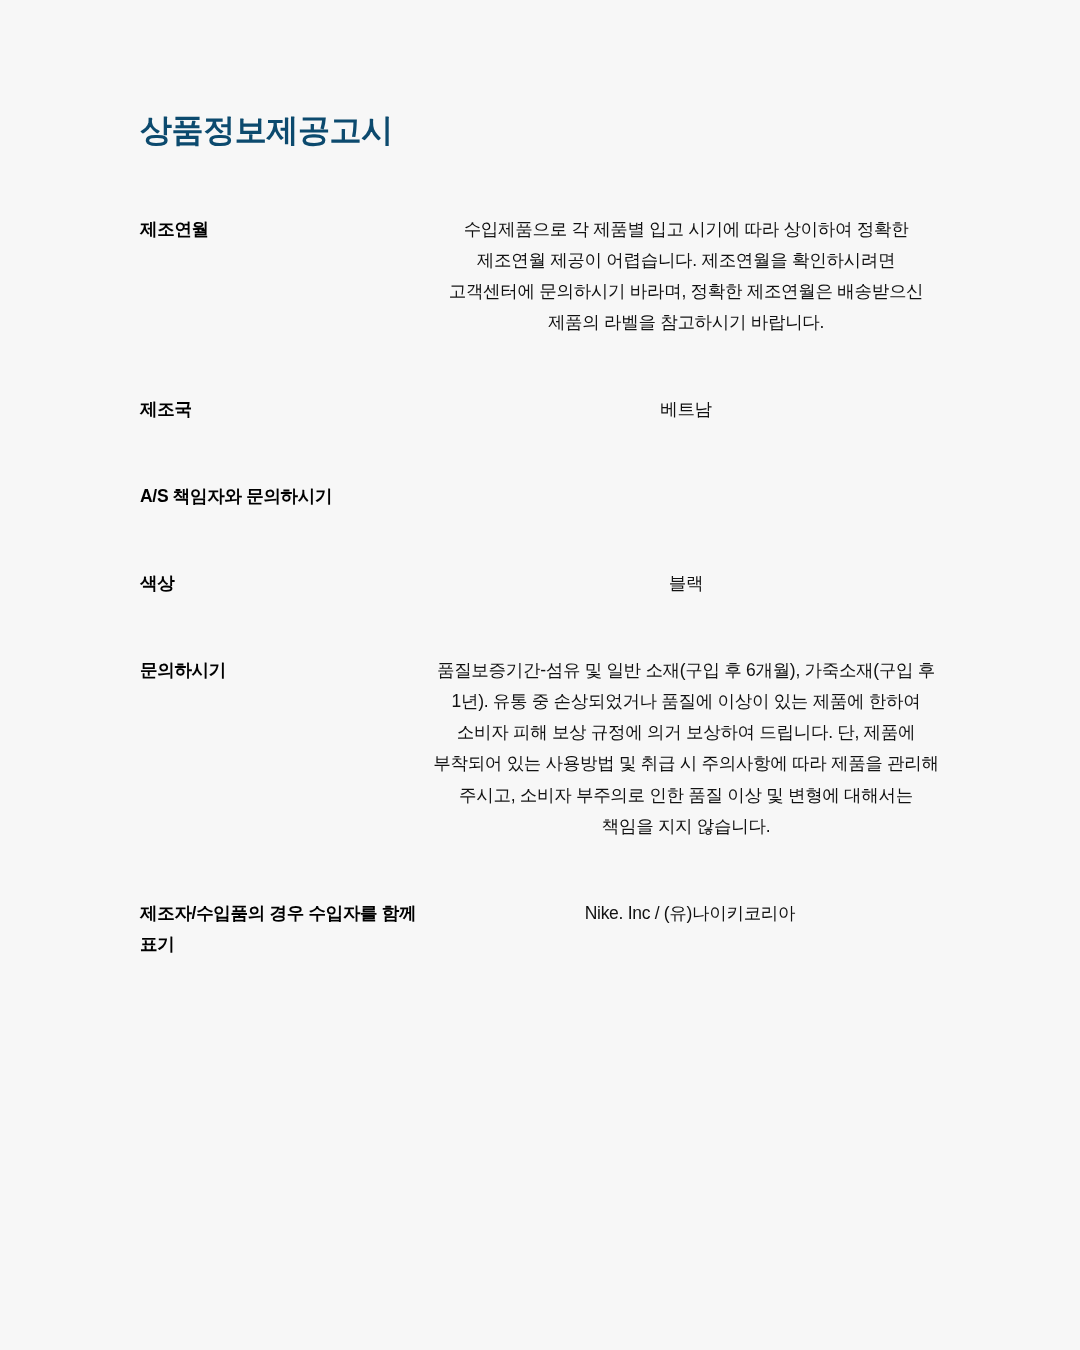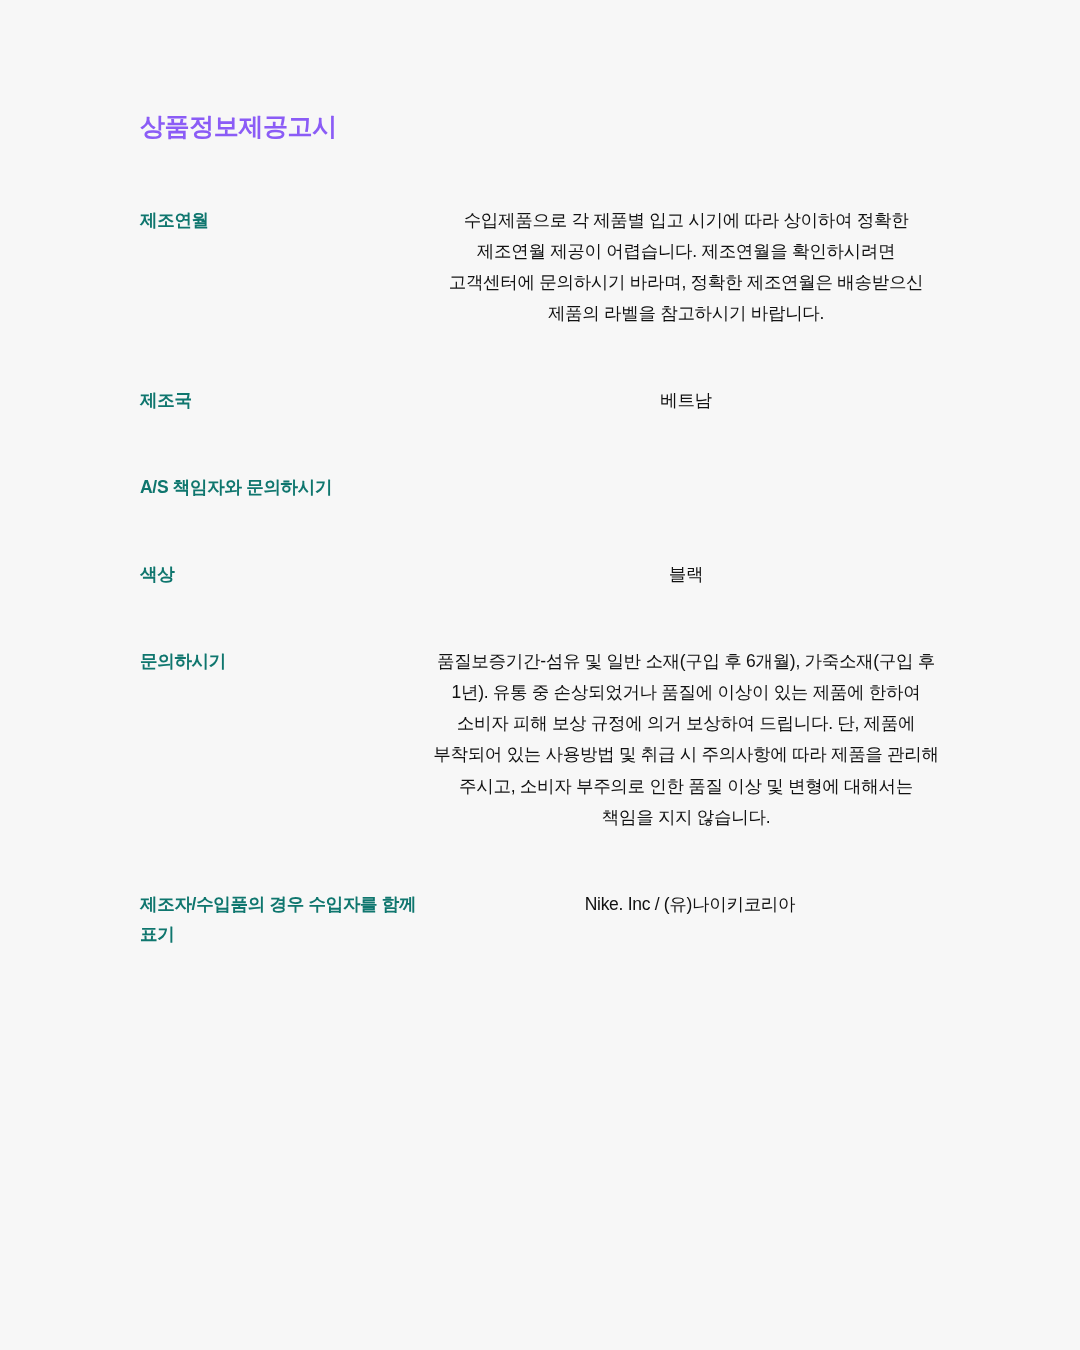--- a/index.html
+++ b/index.html
@@ -15,24 +15,24 @@
     -webkit-font-smoothing: antialiased;
   }
   .page {
     position: relative;
     width: 1080px;
     height: 1350px;
     box-sizing: border-box;
     padding: 110px 140px 0 140px;
   }
   .doc-title {
-    font-size: 25px;
+    font-size: 32px;
     font-weight: bold;
     letter-spacing: -0.4px;
-    color: #8b5cf6;
+    color: #0c4a6e;
     margin: 0 0 62px 0;
     line-height: 1.3;
   }
   .spec-list {
     display: block;
   }
   .spec-row {
     display: flex;
     align-items: flex-start;
     margin-bottom: 56px;
@@ -41,21 +41,21 @@
     margin-bottom: 0;
     gap: 8px;
   }
   .spec-label {
     flex: 0 0 292px;
     width: 292px;
     font-size: 17.5px;
     font-weight: bold;
     line-height: 1.75;
     letter-spacing: -0.3px;
-    color: #0f766e;
+    color: #000000;
     padding-right: 10px;
     box-sizing: border-box;
   }
   .spec-value {
     flex: 1 1 auto;
     font-size: 17.5px;
     font-weight: normal;
     line-height: 1.78;
     letter-spacing: -0.3px;
     color: #111111;

